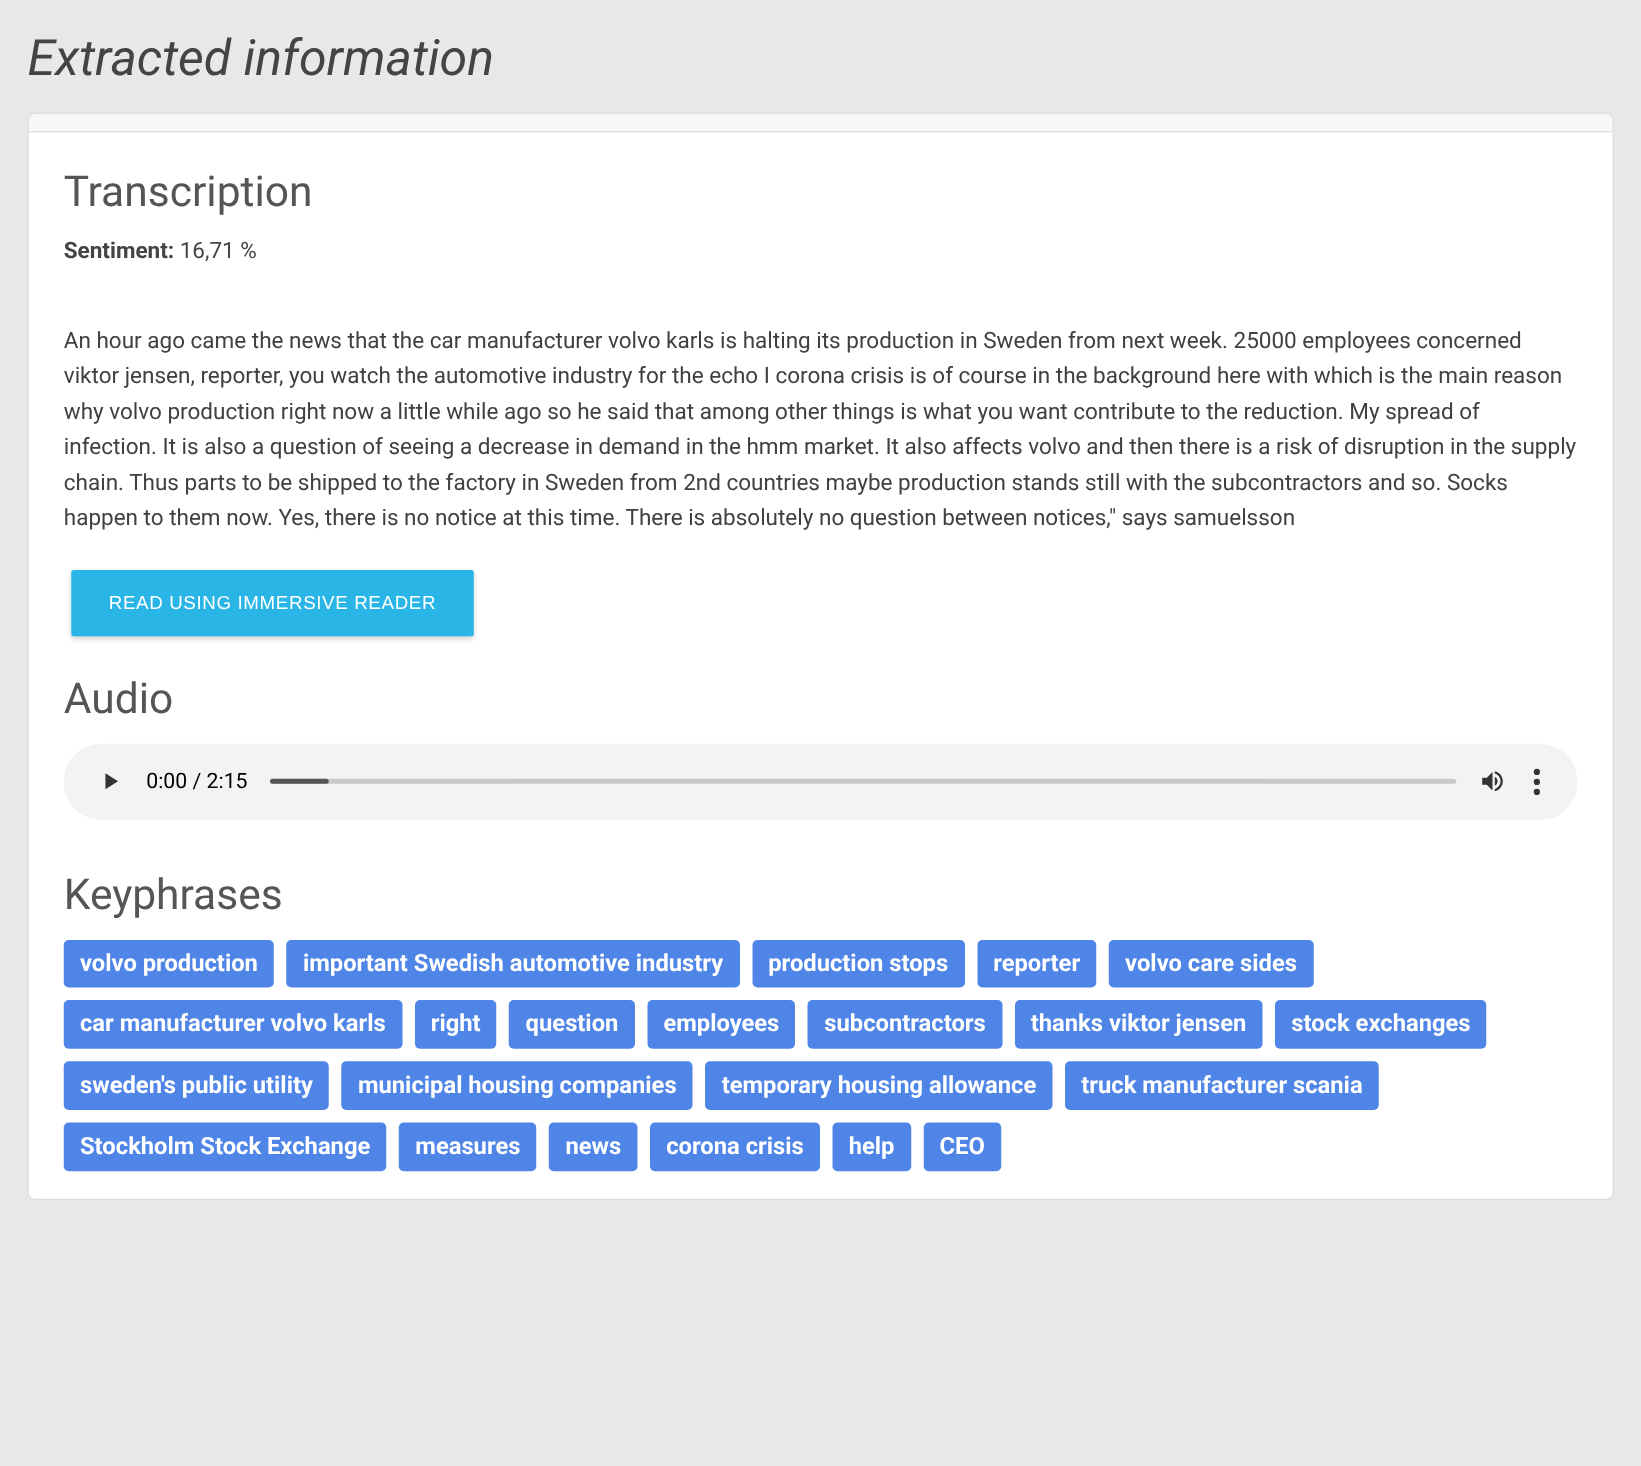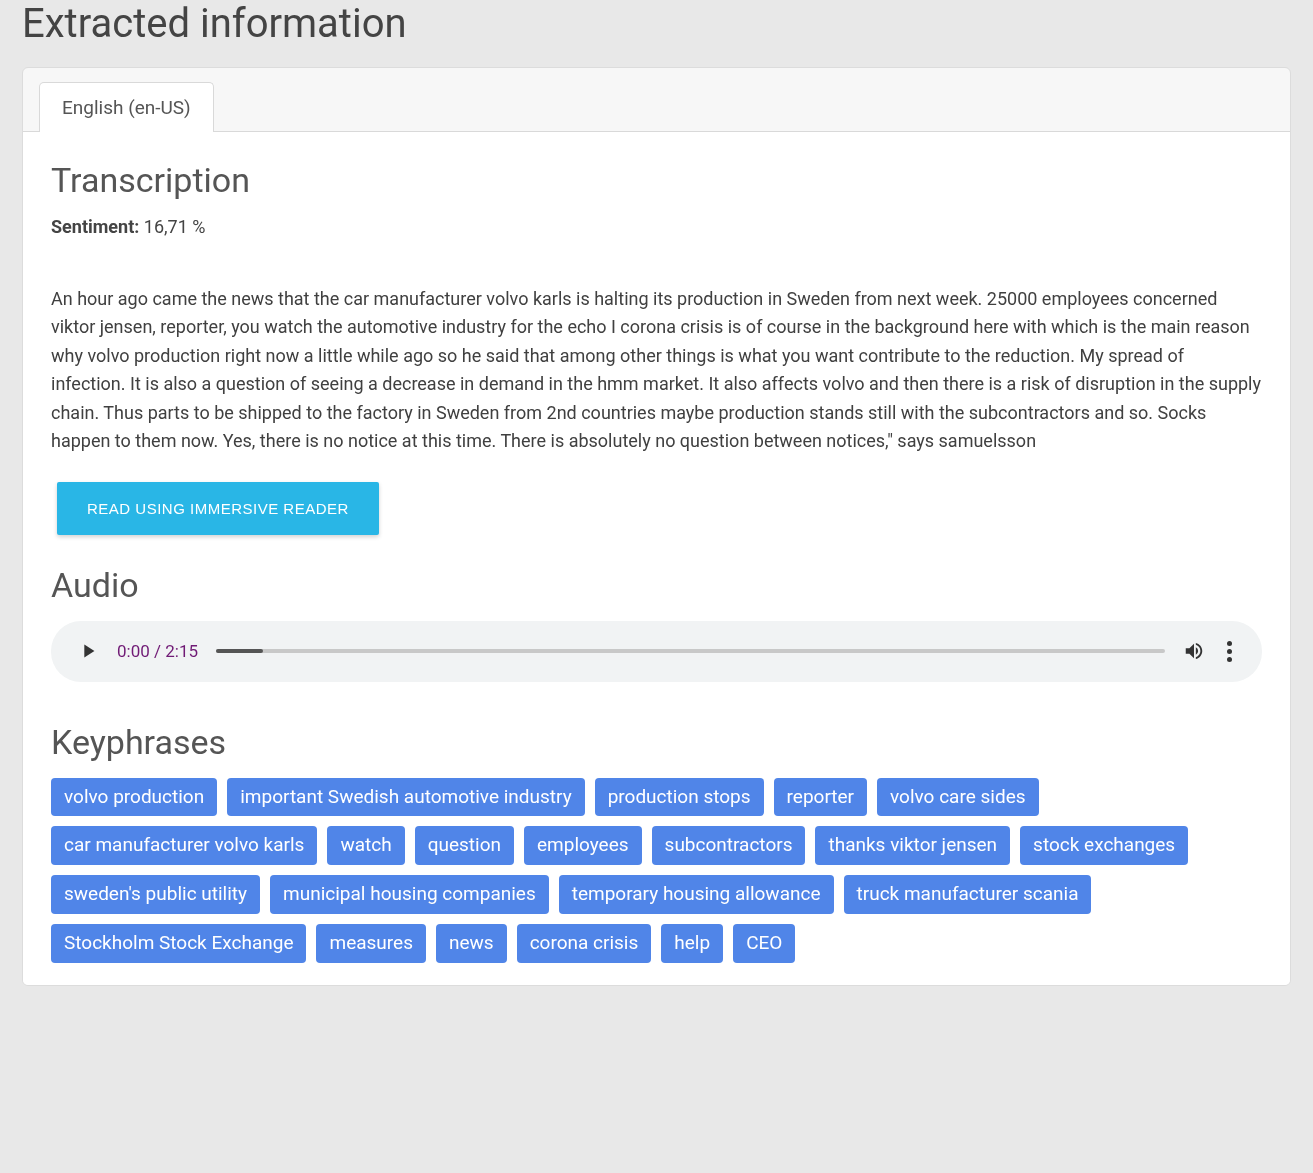--- a/index.html
+++ b/index.html
@@ -6,21 +6,22 @@
       box-sizing: border-box;
       margin: 0;
       padding: 0;
     }
     body {
       font-family: -apple-system, BlinkMacSystemFont, "Segoe UI", Roboto, "Helvetica Neue", Arial, sans-serif;
       background: #e8e8e8;
       color: #333;
     }
     .page-header {
-      padding: 0 22px 10px 22px;
+      padding: 23px 22px 10px 22px;
+      font-style: italic;
     }
     .page-header h1 {
       font-size: 40px;
       font-weight: 400;
       color: #444;
     }
     .card {
       background: #f7f7f7;
       border: 1px solid #dcdcdc;
       border-radius: 6px;
@@ -99,21 +100,21 @@
       margin-bottom: 40px;
     }
     .play-icon svg {
       width: 22px;
       height: 22px;
       fill: #333;
       display: block;
     }
     .audio-time {
       font-size: 17px;
-      color: #701a75;
+      color: #000000;
       white-space: nowrap;
     }
     .audio-track {
       flex: 1;
       height: 4px;
       background: #c8c8c8;
       border-radius: 2px;
       position: relative;
     }
     .audio-track-progress {
@@ -149,37 +150,34 @@
       flex-wrap: wrap;
       gap: 10px;
       margin-top: 6px;
     }
     .chip {
       background: #5085e8;
       color: #fff;
       padding: 8px 13px;
       border-radius: 4px;
       font-size: 19px;
-      font-weight: 400;
+      font-weight: 700;
       line-height: 1.2;
       cursor: pointer;
     }
   </style>
 </head>
 <body>
 
 <div class="page-header">
   <h1>Extracted information</h1>
 </div>
 
 <div class="card">
   <div class="tabs">
-    <div class="tab active">
-      <span>English (en-US)</span>
-    </div>
   </div>
 
   <div class="tab-content">
 
     <h2 class="section-title">Transcription</h2>
 
     <div class="sentiment-line">
       <span class="label">Sentiment:</span>
       <span>16,71 %</span>
     </div>
@@ -216,21 +214,21 @@
 
     <h2 class="section-title">Keyphrases</h2>
 
     <div class="chips" id="chips-container">
         <div class="chip">volvo production</div>
         <div class="chip">important Swedish automotive industry</div>
         <div class="chip">production stops</div>
         <div class="chip">reporter</div>
         <div class="chip">volvo care sides</div>
         <div class="chip">car manufacturer volvo karls</div>
-        <div class="chip">watch</div>
+        <div class="chip">right</div>
         <div class="chip">question</div>
         <div class="chip">employees</div>
         <div class="chip">subcontractors</div>
         <div class="chip">thanks viktor jensen</div>
         <div class="chip">stock exchanges</div>
         <div class="chip">sweden's public utility</div>
         <div class="chip">municipal housing companies</div>
         <div class="chip">temporary housing allowance</div>
         <div class="chip">truck manufacturer scania</div>
         <div class="chip">Stockholm Stock Exchange</div>

